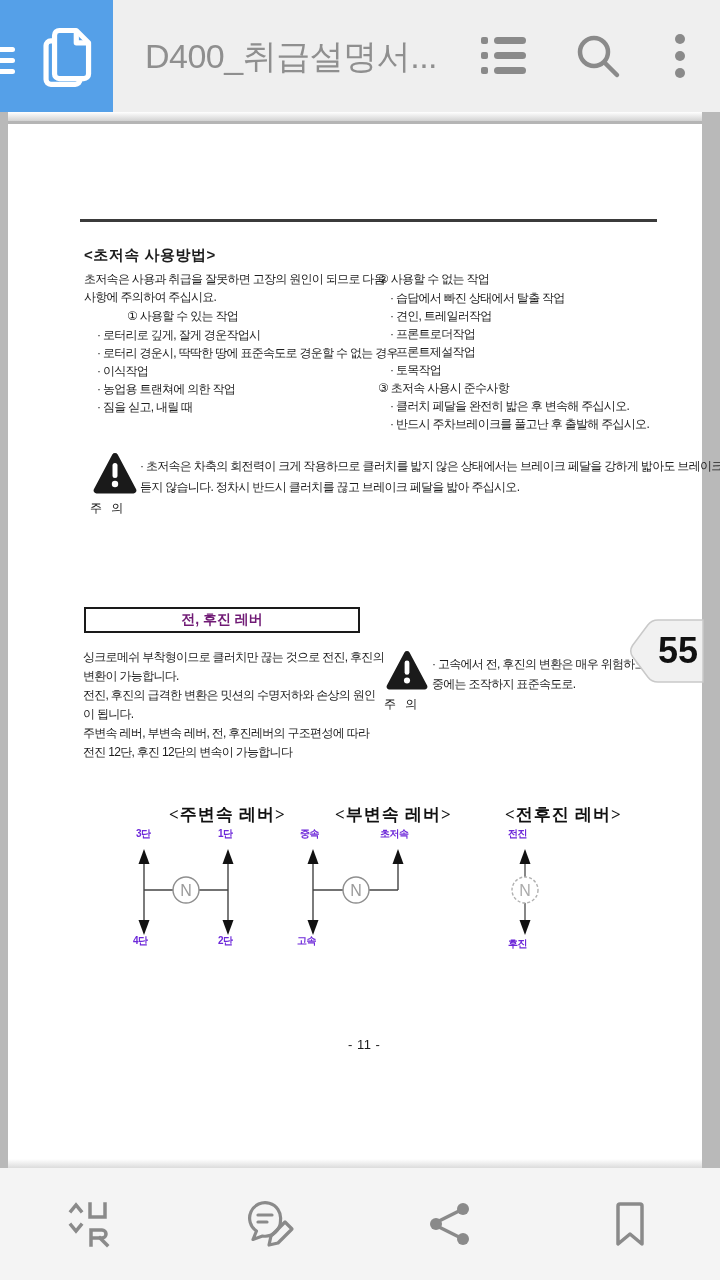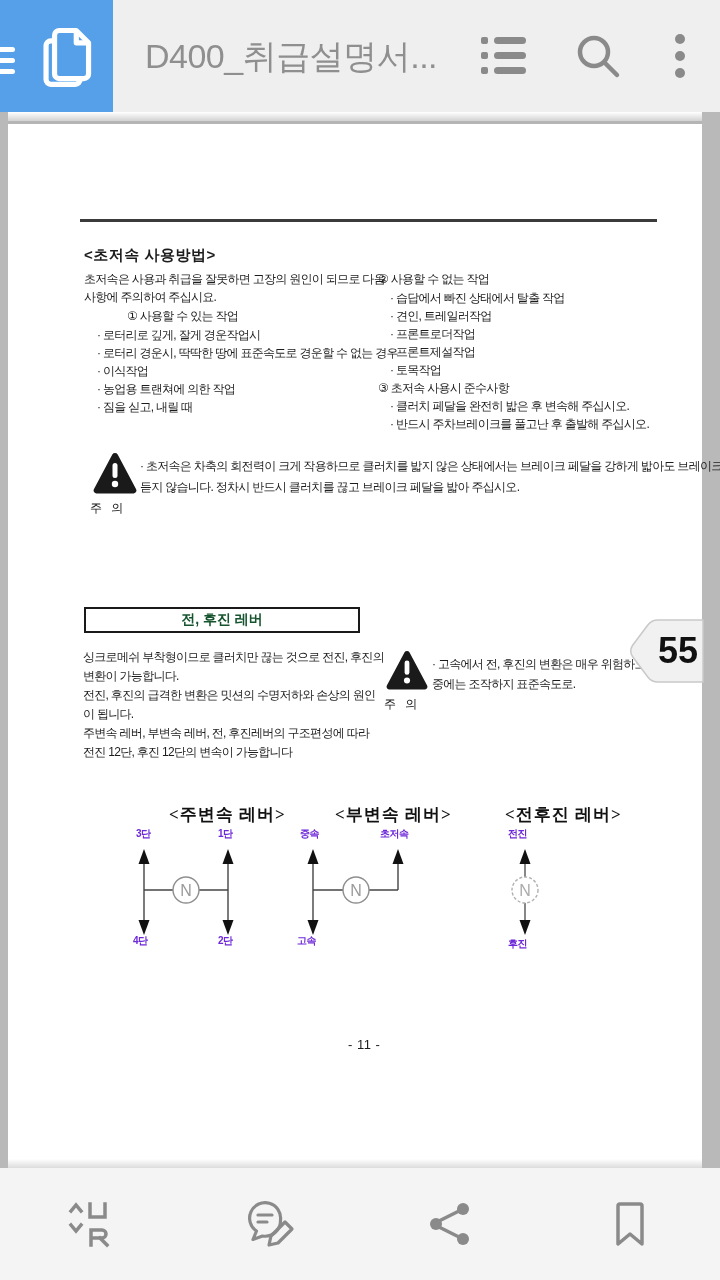--- a/index.html
+++ b/index.html
@@ -15,21 +15,21 @@
   
   .stage{left:0;top:112px;width:720px;height:1056px;background:#b9b9b9;}
   .page{left:8px;top:112px;width:694px;height:1056px;background:#ffffff;}
   .page-top-shadow{left:8px;top:112px;width:694px;height:9px;background:linear-gradient(180deg,#ffffff,#d2d2d2);}
   .page-top-line{left:8px;top:121px;width:694px;height:3px;background:#b5b5b5;}
   .page-bottom-shadow{left:8px;top:1159px;width:694px;height:9px;background:linear-gradient(180deg,#ffffff,#dcdcdc);}
   
   .t{position:absolute;white-space:nowrap;color:#1c1c1c;font-size:12px;letter-spacing:-0.7px;line-height:14px;}
   .h1{font-size:15px;font-weight:700;letter-spacing:0.5px;}
   .rule{left:80px;top:219px;width:577px;height:3px;background:#3b3b3b;}
-  .boxtitle{left:84px;top:607px;width:272px;height:22px;border:2px solid #1a1a1a;display:flex;align-items:center;justify-content:center;font-size:14px;font-weight:600;letter-spacing:0;color:#14532d;}
+  .boxtitle{left:84px;top:607px;width:272px;height:22px;border:2px solid #1a1a1a;display:flex;align-items:center;justify-content:center;font-size:14px;font-weight:600;letter-spacing:0;color:#701a75;}
   .warn-label{font-size:12px;letter-spacing:3px;color:#111;}
   .dg-title{position:absolute;font-family:"Liberation Serif","DejaVu Serif",serif;font-weight:700;font-size:17px;color:#111;letter-spacing:1px;white-space:nowrap;margin-left:32px;}
   .dg-label{position:absolute;font-weight:700;font-size:10px;color:#6d28d9;letter-spacing:-0.5px;white-space:nowrap;}
   .footer{font-size:13px;letter-spacing:0.5px;}
   
   .page-tab{left:628px;top:618px;width:76px;height:66px;}
   .page-tab-num{position:absolute;left:24px;top:0;width:52px;height:66px;display:flex;align-items:center;justify-content:center;font-size:36px;color:#111;font-weight:bold;}
   
   .toolbar{left:0;top:1168px;width:720px;height:112px;background:#f4f4f4;}
   .tool-btn{position:absolute;top:26px;width:60px;height:60px;display:flex;align-items:center;justify-content:center;}

